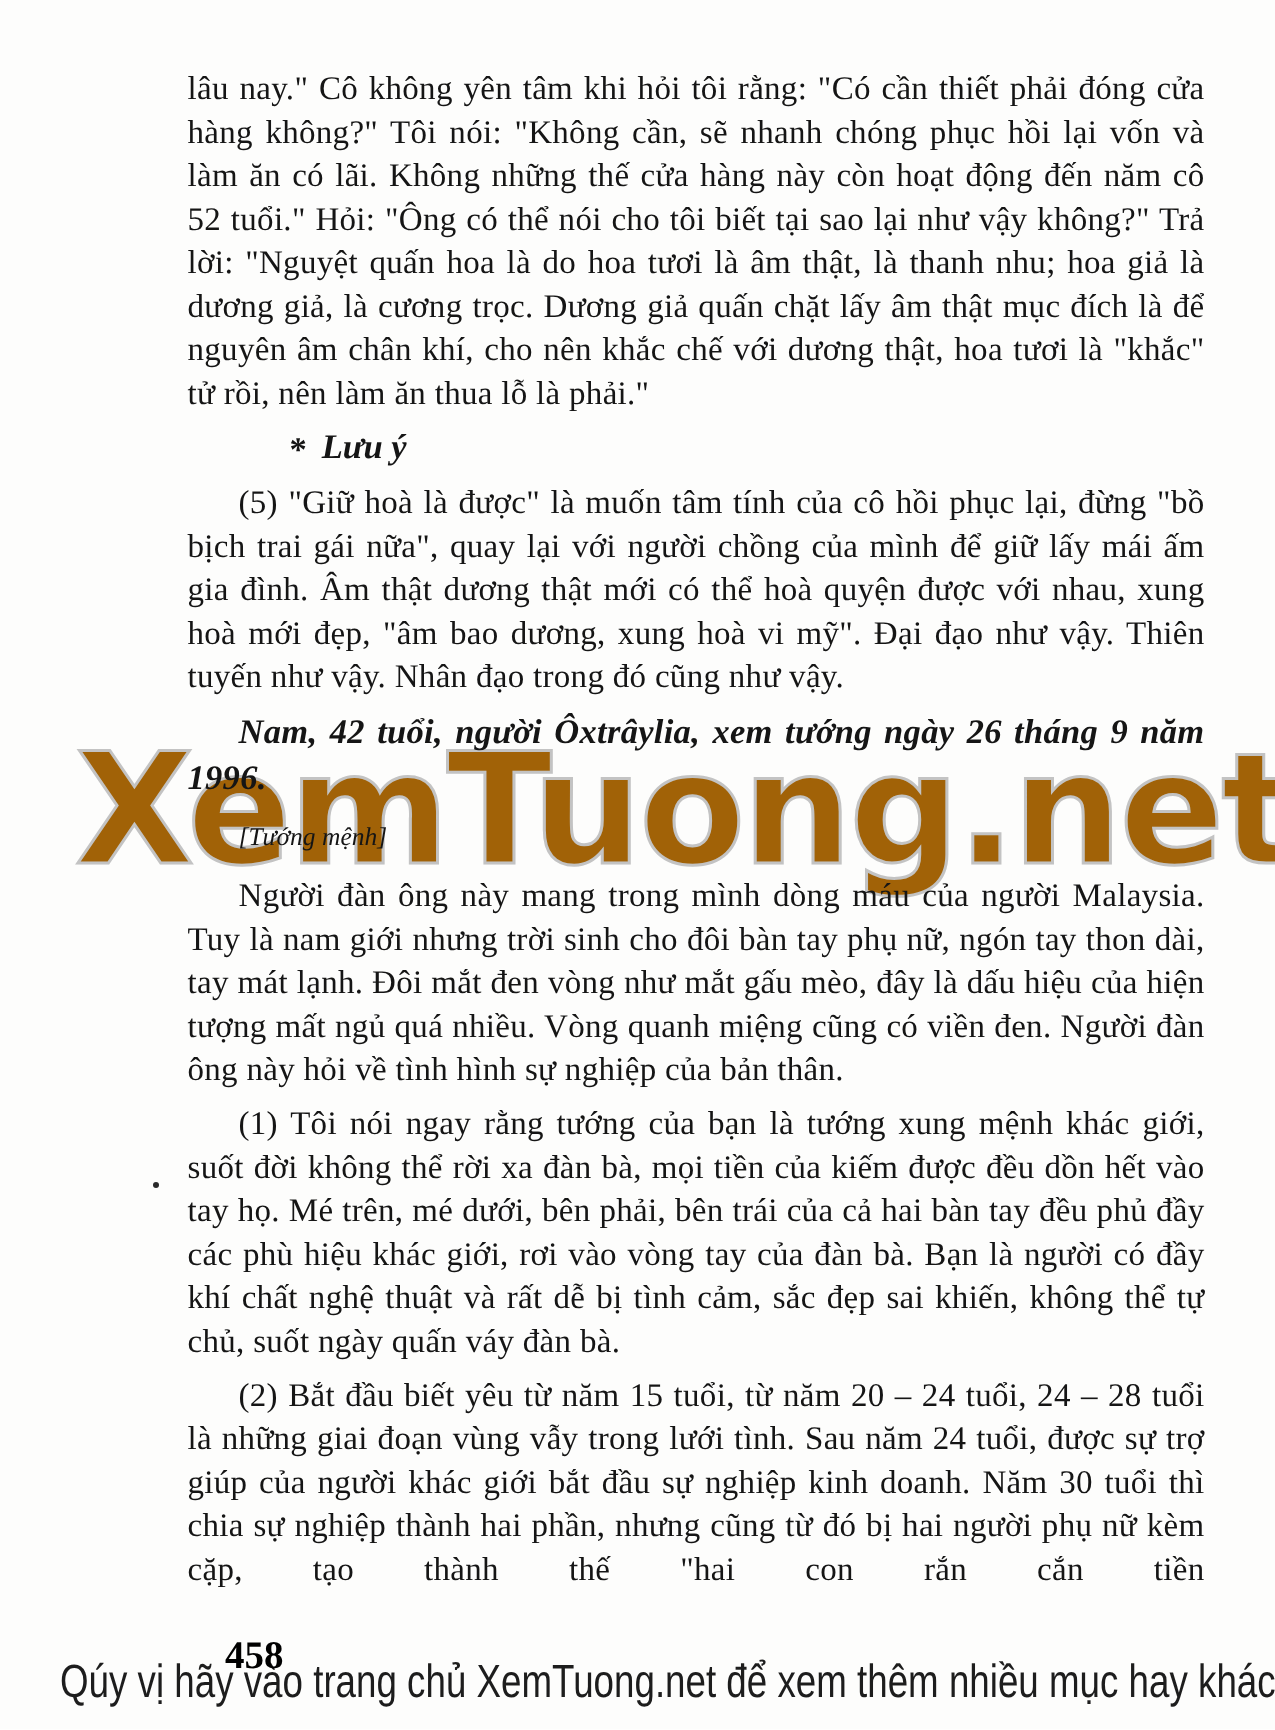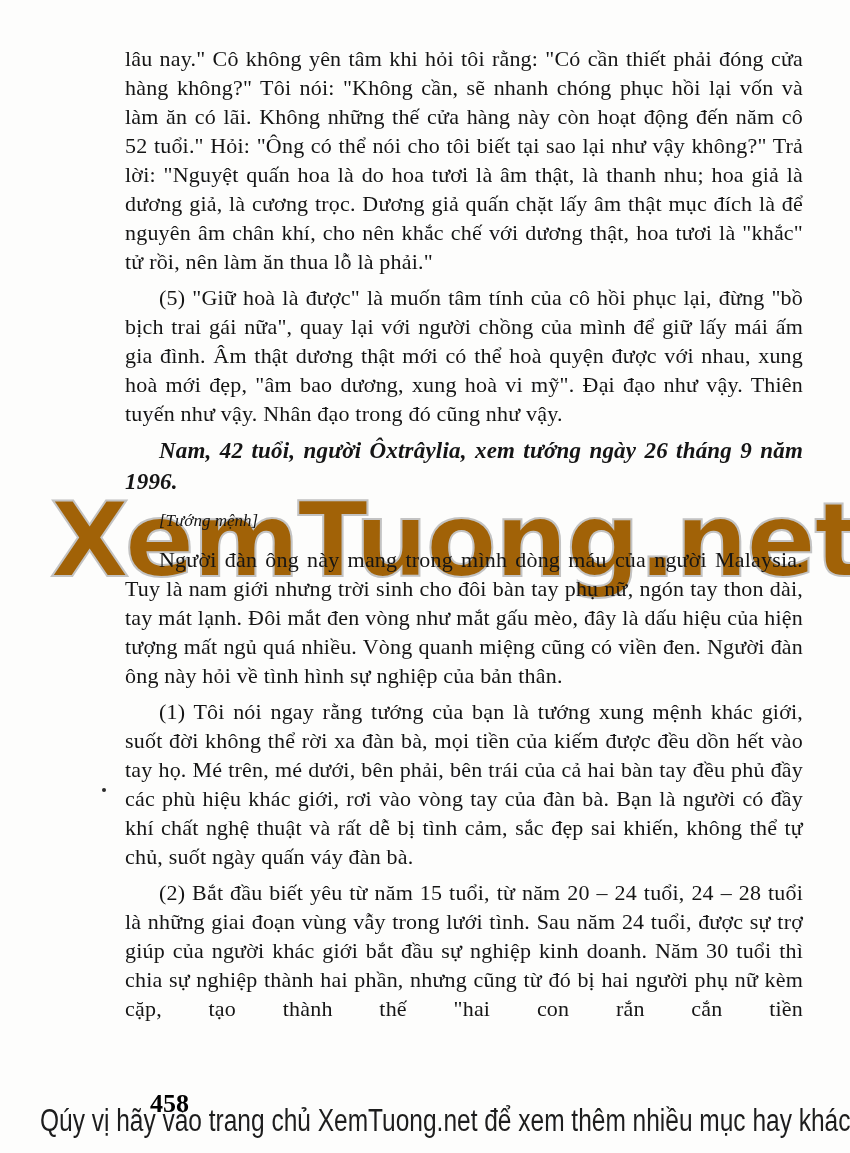--- a/index.html
+++ b/index.html
@@ -124,20 +124,21 @@
 <body>
 
 <div class="page">
 
   <div class="watermark">XemTuong.net</div>
 
   <div class="content">
 
     <p class="para no-indent">lâu nay." Cô không yên tâm khi hỏi tôi rằng: "Có cần thiết phải đóng cửa hàng không?" Tôi nói: "Không cần, sẽ nhanh chóng phục hồi lại vốn và làm ăn có lãi. Không những thế cửa hàng này còn hoạt động đến năm cô 52 tuổi." Hỏi: "Ông có thể nói cho tôi biết tại sao lại như vậy không?" Trả lời: "Nguyệt quấn hoa là do hoa tươi là âm thật, là thanh nhu; hoa giả là dương giả, là cương trọc. Dương giả quấn chặt lấy âm thật mục đích là để nguyên âm chân khí, cho nên khắc chế với dương thật, hoa tươi là "khắc" tử rồi, nên làm ăn thua lỗ là phải."</p>
 
+    <p class="note-heading"><span class="marker">*</span><span>Lưu ý</span></p>
 
     <p class="para">(5) "Giữ hoà là được" là muốn tâm tính của cô hồi phục lại, đừng "bồ bịch trai gái nữa", quay lại với người chồng của mình để giữ lấy mái ấm gia đình. Âm thật dương thật mới có thể hoà quyện được với nhau, xung hoà mới đẹp, "âm bao dương, xung hoà vi mỹ". Đại đạo như vậy. Thiên tuyến như vậy. Nhân đạo trong đó cũng như vậy.</p>
 
     <p class="case-heading">Nam, 42 tuổi, người Ôxtrâylia, xem tướng ngày 26 tháng 9 năm 1996.</p>
 
     <p class="section-label">[Tướng mệnh]</p>
 
     <p class="para">Người đàn ông này mang trong mình dòng máu của người Malaysia. Tuy là nam giới nhưng trời sinh cho đôi bàn tay phụ nữ, ngón tay thon dài, tay mát lạnh. Đôi mắt đen vòng như mắt gấu mèo, đây là dấu hiệu của hiện tượng mất ngủ quá nhiều. Vòng quanh miệng cũng có viền đen. Người đàn ông này hỏi về tình hình sự nghiệp của bản thân.</p>
 
     <p class="para">(1) Tôi nói ngay rằng tướng của bạn là tướng xung mệnh khác giới, suốt đời không thể rời xa đàn bà, mọi tiền của kiếm được đều dồn hết vào tay họ. Mé trên, mé dưới, bên phải, bên trái của cả hai bàn tay đều phủ đầy các phù hiệu khác giới, rơi vào vòng tay của đàn bà. Bạn là người có đầy khí chất nghệ thuật và rất dễ bị tình cảm, sắc đẹp sai khiến, không thể tự chủ, suốt ngày quấn váy đàn bà.</p>

